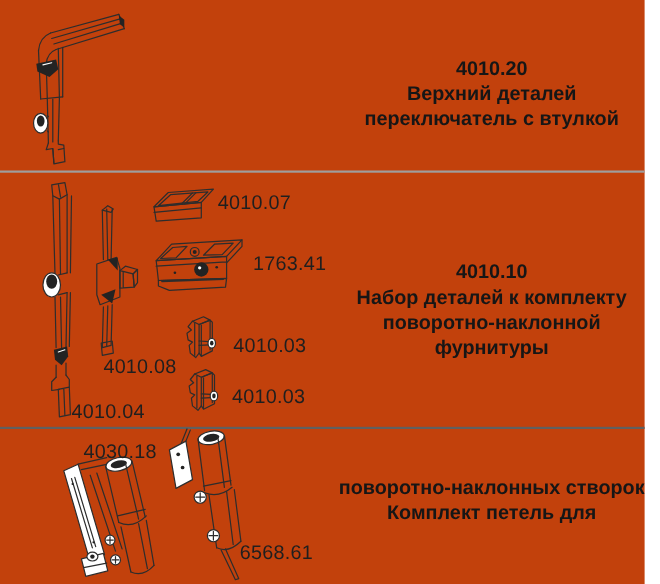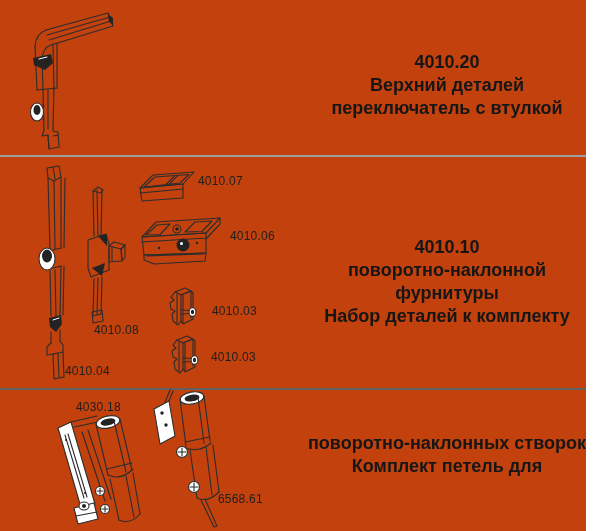--- a/index.html
+++ b/index.html
@@ -9,21 +9,21 @@
   }
   .hr{position:absolute;left:0;height:1.5px;}
   .hr1{top:155px;width:588px;background:#9e9e9e;}
   .hr2{top:388px;width:594px;background:#606060;}
   .vborder{position:absolute;top:0;left:594px;width:2.5px;height:531px;background:#474747;}
   .section-text{
     position:absolute;left:297px;width:300px;text-align:center;
     font-weight:bold;font-size:18px;line-height:23px;color:#161616;
   }
   .part-label{
-    position:absolute;font-size:12px;color:#1f1f1f;white-space:nowrap;letter-spacing:0.2px;
+    position:absolute;font-size:18px;color:#1f1f1f;white-space:nowrap;letter-spacing:0.2px;
   }
   svg.draw{position:absolute;overflow:visible;}
   .ln{fill:none;stroke:#2d2d2d;stroke-width:1.1;stroke-linejoin:round;stroke-linecap:round;}
   .fw{fill:#ffffff;stroke:#2d2d2d;stroke-width:1.1;stroke-linejoin:round;}
   .fd{fill:#232323;stroke:none;}
   .wl{fill:none;stroke:#ffffff;stroke-width:1;stroke-linecap:round;}
 </style>
 </head>
 <body>
 
@@ -130,28 +130,28 @@
     <path class="ln" d="M12,7 L8,12 L11,15 L7,18 L8,24 L12,26 L9,29 L10,36 L15,40 L18,36"></path>
     <path class="ln" d="M14,9 L14,38"></path>
     <path class="ln" d="M18,25 L27,25.5 M18,29 L27,28.5"></path>
     <ellipse class="fw" cx="29.5" cy="27" rx="3.4" ry="4.4"></ellipse>
     <ellipse class="fd" cx="29.5" cy="27" rx="1.6" ry="2.2"></ellipse>
   </svg>
 
   <span class="part-label" style="left:65px;top:364px">4010.04</span>
   <span class="part-label" style="left:94px;top:323px">4010.08</span>
   <span class="part-label" style="left:198px;top:174px">4010.07</span>
-  <span class="part-label" style="left:230px;top:229px">4010.06</span>
+  <span class="part-label" style="left:230px;top:229px">1763.41</span>
   <span class="part-label" style="left:212px;top:304px">4010.03</span>
   <span class="part-label" style="left:211px;top:350px">4010.03</span>
 
   <div class="section-text" style="top:236px">
     <div>4010.10</div>
+    <div>Набор деталей к комплекту</div>
     <div>поворотно-наклонной фурнитуры</div>
-    <div>Набор деталей к комплекту</div>
   </div>
 
   <div class="hr hr2"></div>
 
   <svg class="draw" style="left:48px;top:412px" width="96" height="118" viewBox="0 0 96 118">
     <path class="ln" d="M23,10 L49,4 M26,15 L50,10"></path>
     <ellipse class="fw" cx="60" cy="10" rx="12" ry="6" transform="rotate(-12 60 10)"></ellipse>
     <ellipse class="fd" cx="60" cy="10" rx="7.5" ry="3.4" transform="rotate(-12 60 10)"></ellipse>
     <path class="ln" d="M48,12 L60,63 M72,7 L84,58 M66,9 L78,60"></path>
     <path class="ln" d="M59,57 L84,51 M60,63 Q73,69 85,57"></path>

